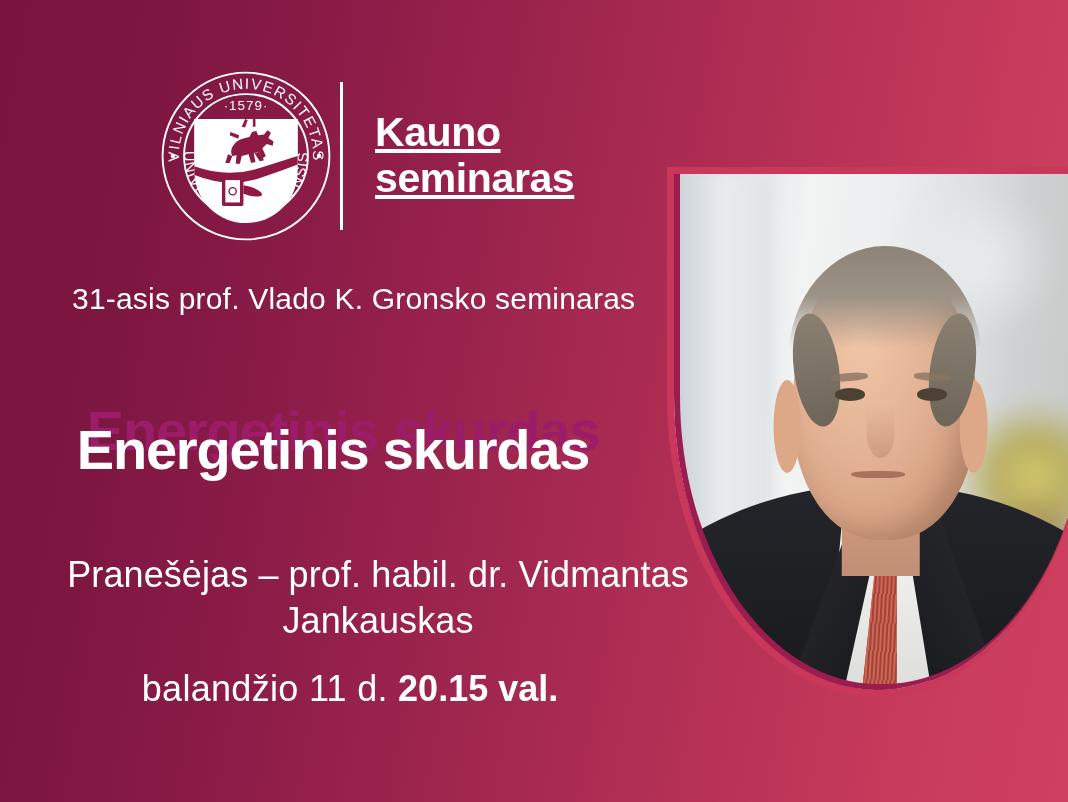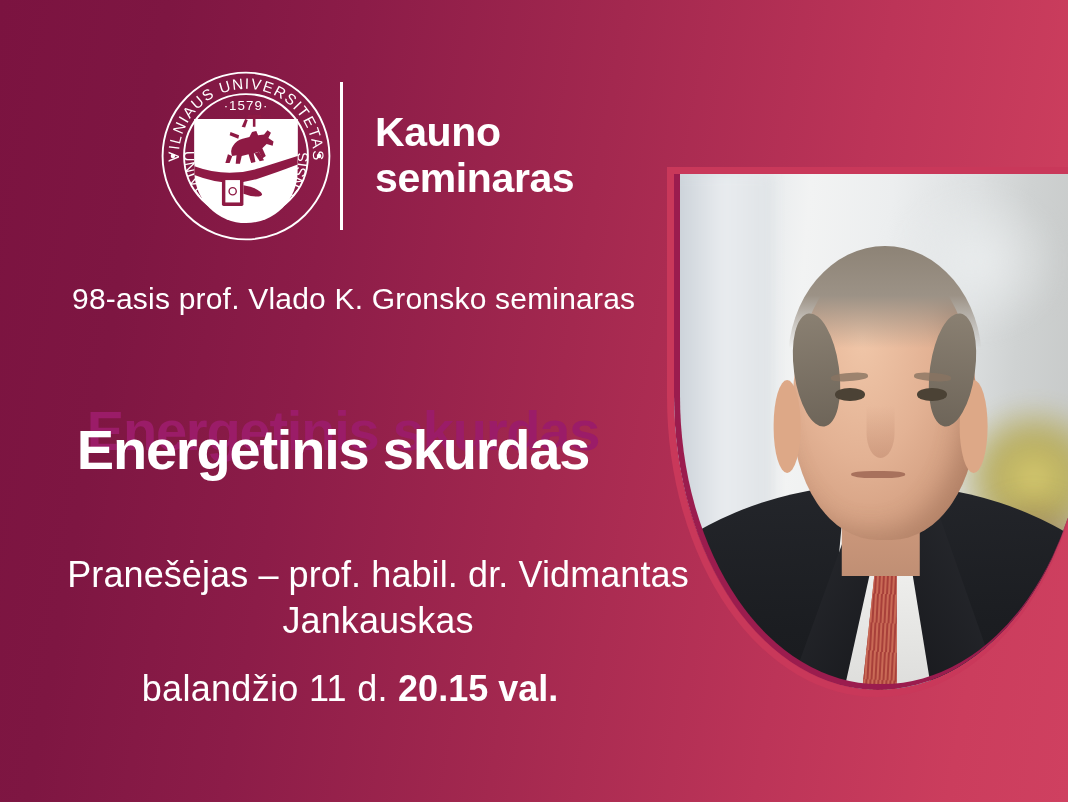--- a/index.html
+++ b/index.html
@@ -49,21 +49,21 @@
     flex: 0 0 auto;
   }
   .faculty-name {
     margin-left: 32px;
     color: #ffffff;
     font-size: 41px;
     line-height: 1.12;
     font-weight: bold;
     letter-spacing: -0.4px;
   }
-  .faculty-name .fl { display: block; }
+  .faculty-name .fl { display: block; text-decoration: underline; }
 
   
   .seminar-line {
     position: absolute;
     left: 72px;
     top: 282px;
     color: #ffffff;
     font-size: 30px;
     font-weight: 300;
     letter-spacing: 0.2px;
@@ -361,21 +361,21 @@
     </svg>
 
     <div class="divider"></div>
 
     <div class="faculty-name">
       <span class="fl">Kauno</span>
       <span class="fl">seminaras</span>
     </div>
   </div>
 
-  <div class="seminar-line">98-asis prof. Vlado K. Gronsko seminaras</div>
+  <div class="seminar-line">31-asis prof. Vlado K. Gronsko seminaras</div>
 
   <div class="title-wrap">
     <div class="title-shadow">Energetinis skurdas</div>
     <div class="title-main">Energetinis skurdas</div>
   </div>
 
   <div class="speaker-line">Pranešėjas – prof. habil. dr. Vidmantas Jankauskas</div>
 
   <div class="datetime-line">
     <span>balandžio 11 d.</span>

